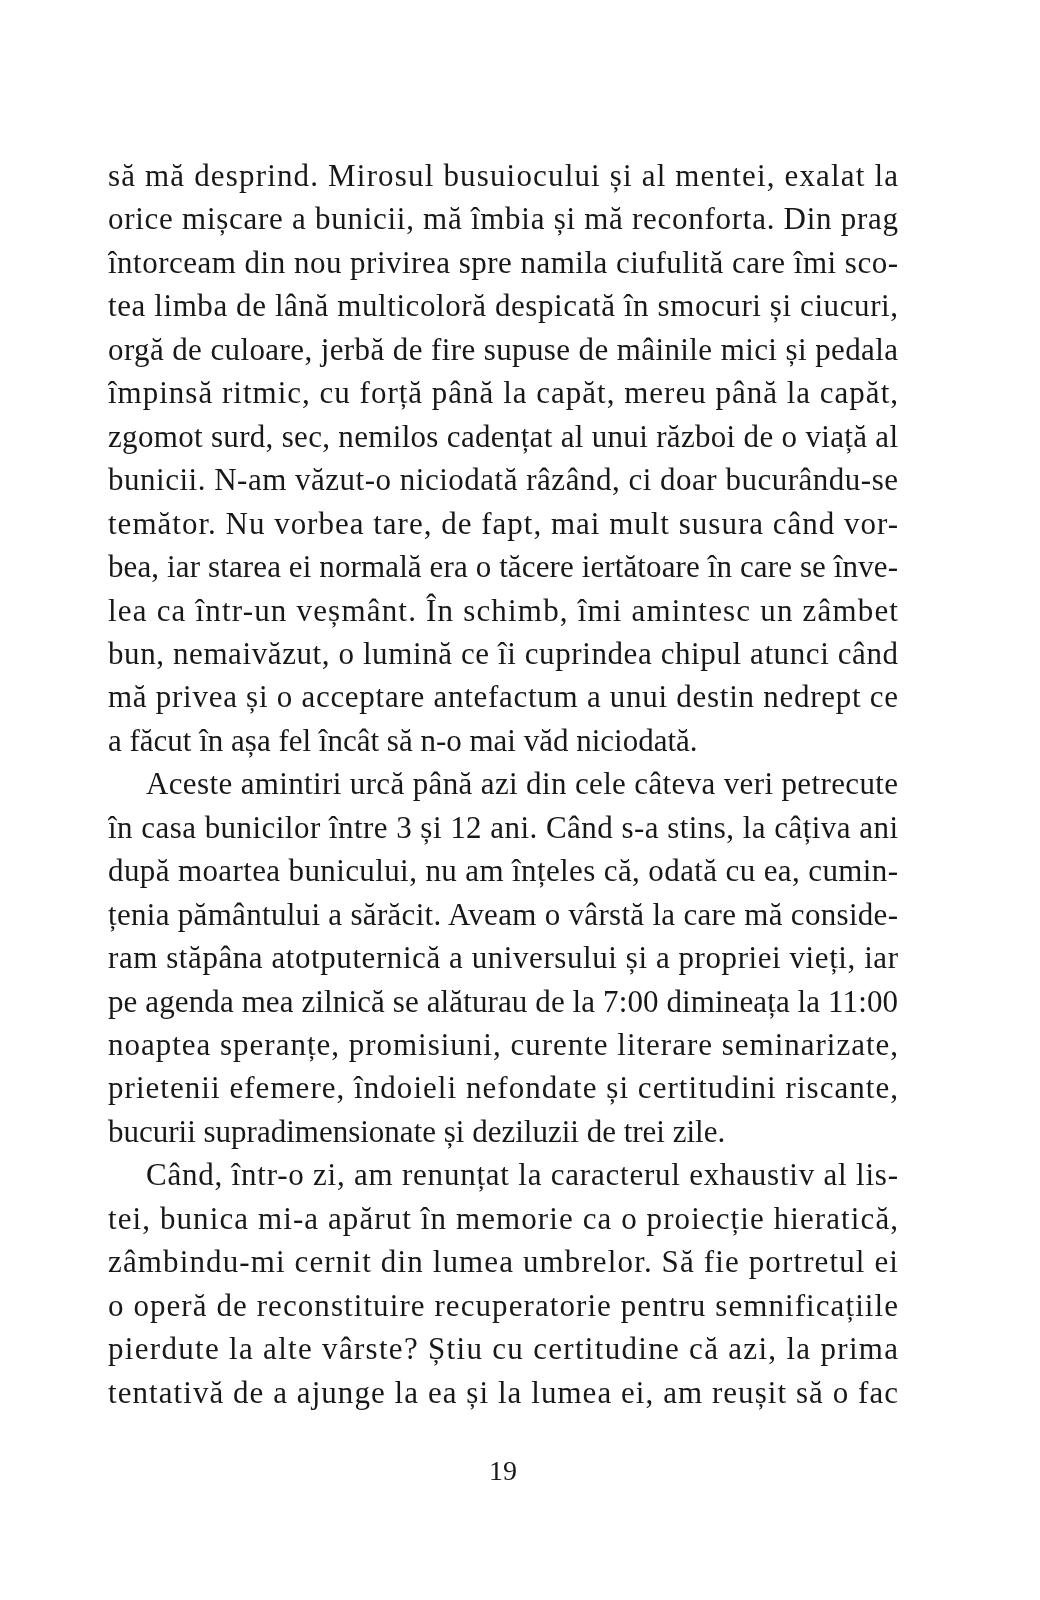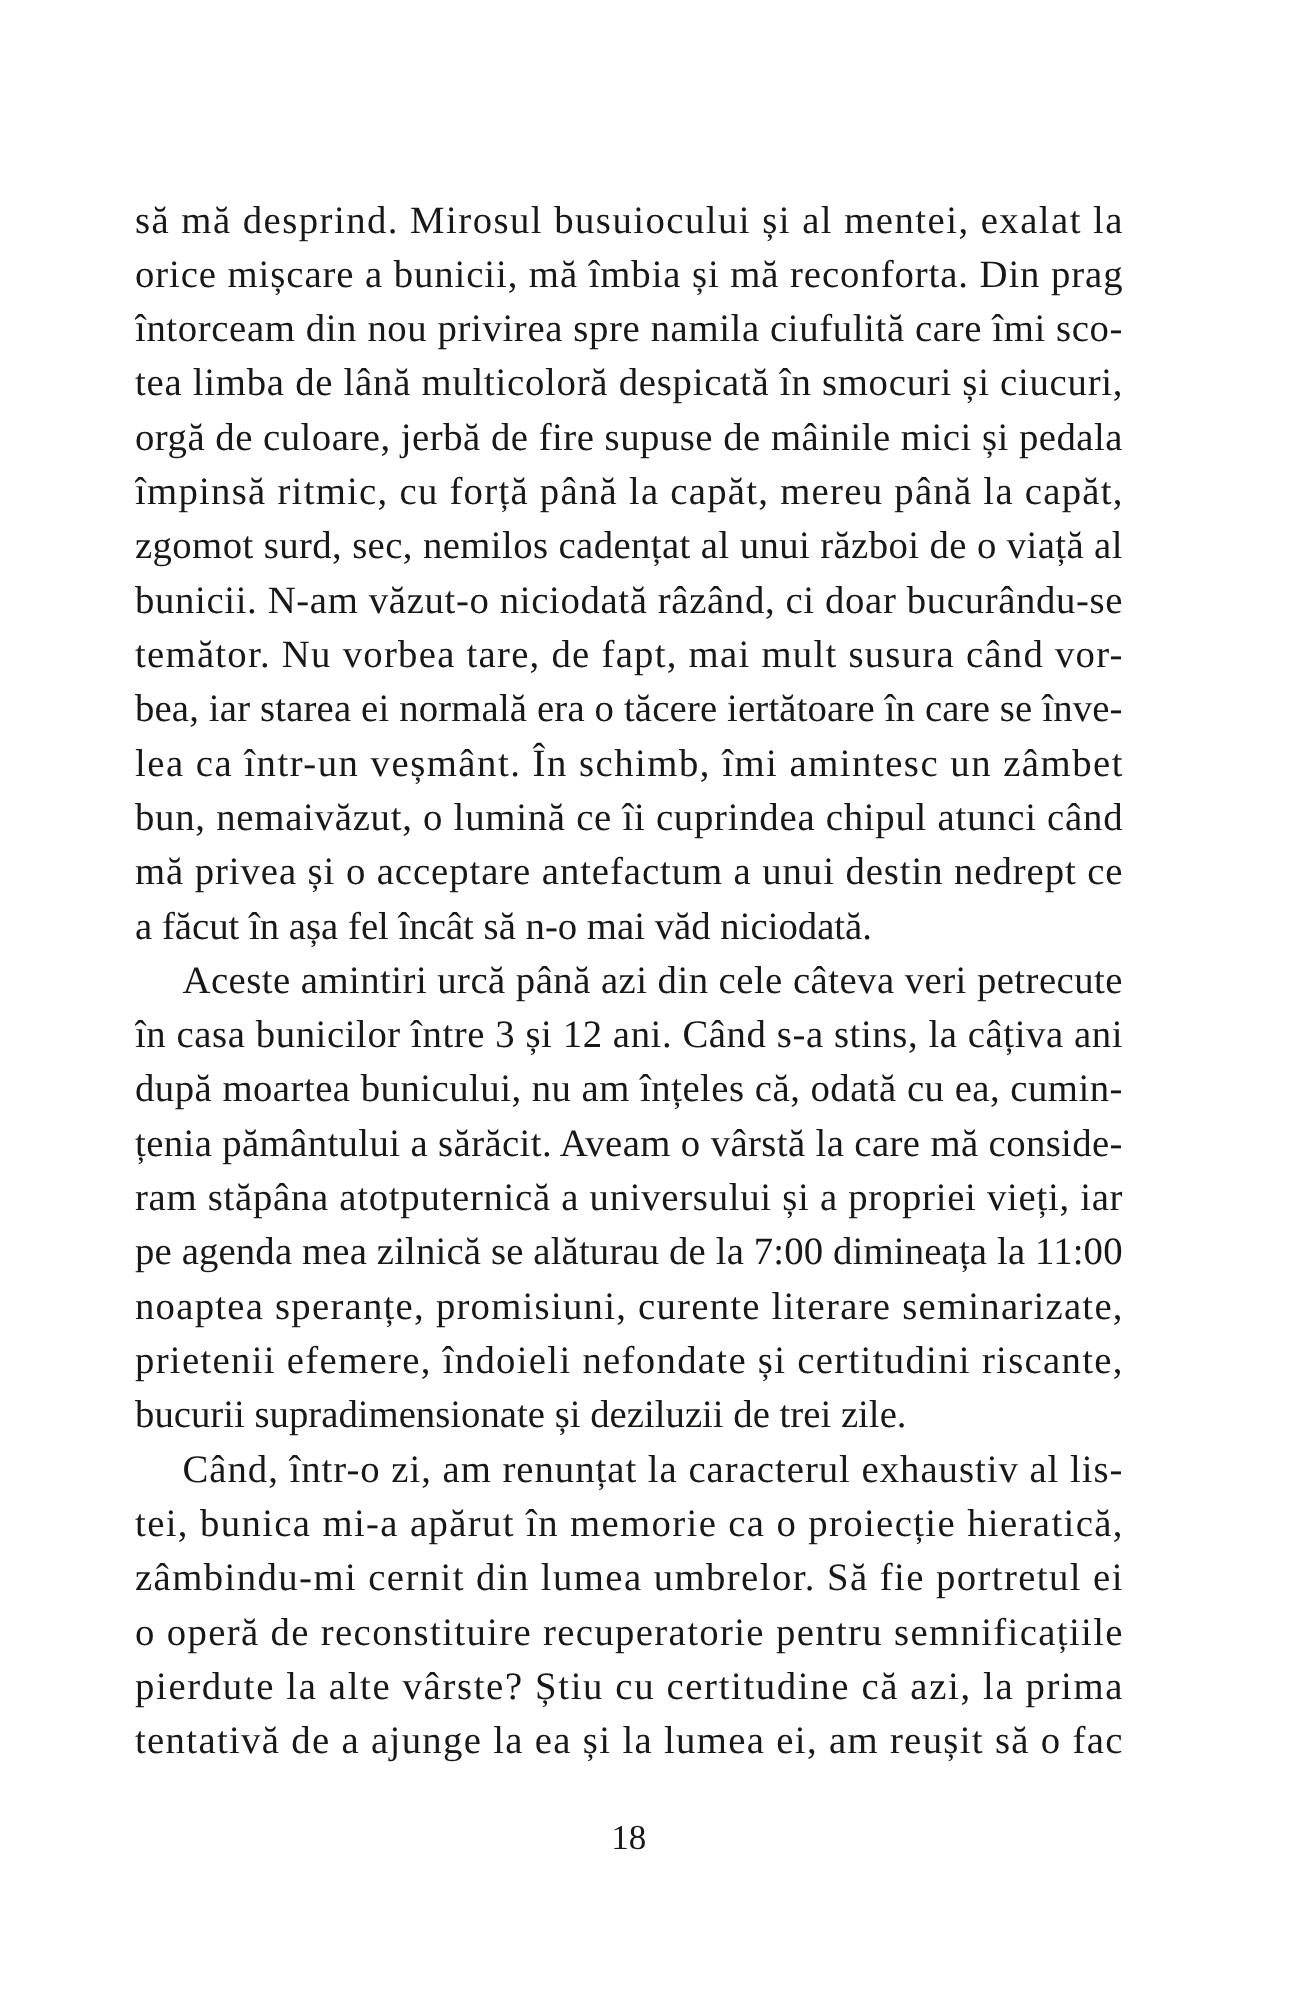--- a/index.html
+++ b/index.html
@@ -71,16 +71,16 @@
       <text x="0" y="989.90">bucurii supradimensionate și deziluzii de trei zile.</text>
       <text x="38" y="1033.35" textLength="752" lengthAdjust="spacing">Când, într-o zi, am renunțat la caracterul exhaustiv al lis-</text>
       <text x="0" y="1076.80" textLength="790" lengthAdjust="spacing">tei, bunica mi-a apărut în memorie ca o proiecție hieratică,</text>
       <text x="0" y="1120.25" textLength="790" lengthAdjust="spacing">zâmbindu-mi cernit din lumea umbrelor. Să fie portretul ei</text>
       <text x="0" y="1163.70" textLength="790" lengthAdjust="spacing">o operă de reconstituire recuperatorie pentru semnificațiile</text>
       <text x="0" y="1207.15" textLength="790" lengthAdjust="spacing">pierdute la alte vârste? Știu cu certitudine că azi, la prima</text>
       <text x="0" y="1250.60" textLength="790" lengthAdjust="spacing">tentativă de a ajunge la ea și la lumea ei, am reușit să o fac</text>
     </svg>
 
   <footer class="page-footer">
-    <span class="page-number">18</span>
+    <span class="page-number">19</span>
   </footer>
 
 </main>
 
 </body></html>

